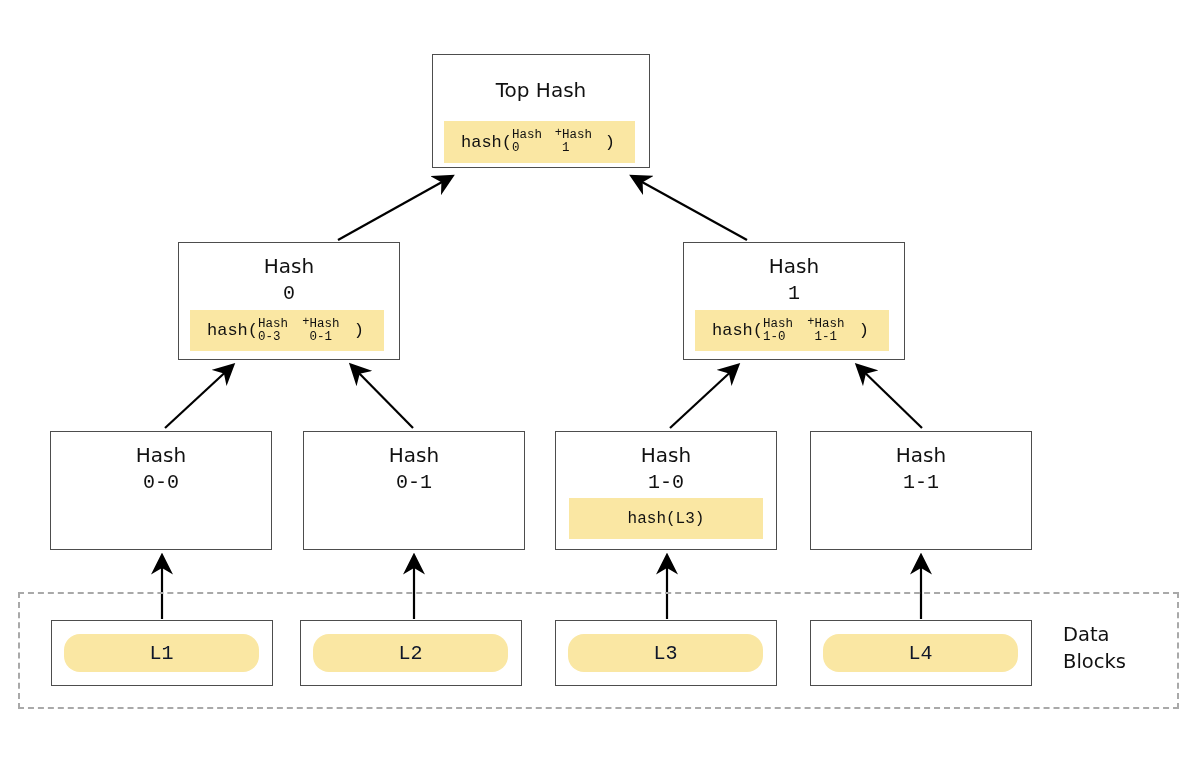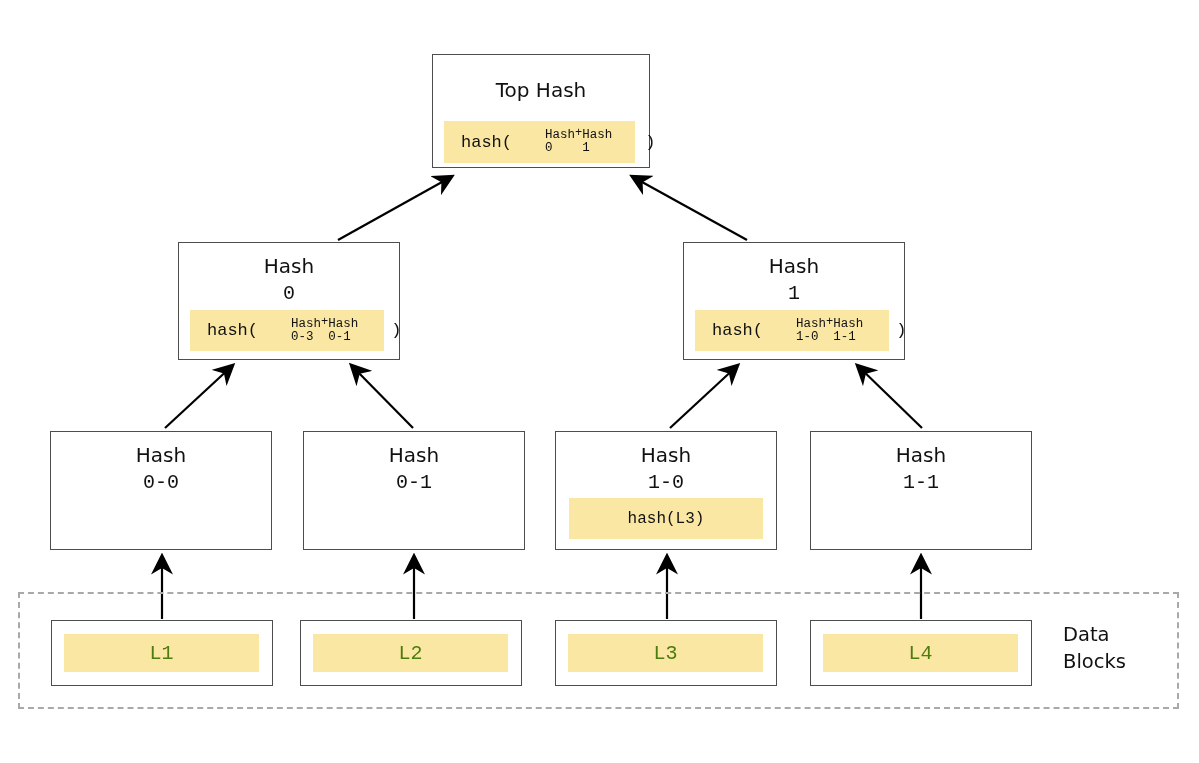--- a/index.html
+++ b/index.html
@@ -29,21 +29,20 @@
   .title-pad-double{padding-top:9px;text-align:center;}
   .subtitle-mono{font-family:"Liberation Mono","DejaVu Sans Mono",monospace;}
 
   .hash-strip{
     position:absolute;
     background:var(--highlight);
     display:flex;
     align-items:center;
     justify-content:space-between;
     font-family:"Liberation Mono","DejaVu Sans Mono",monospace;
-    gap:33px;
   }
   .strip-expr{left:11px;right:14px;top:66px;height:42px;padding:0 20px 0 17px;}
   .strip-expr2{left:11px;right:15px;top:67px;height:41px;padding:0 20px 0 17px;}
   .fn{font-size:17px;color:#111;}
   .args{
     display:flex;flex-direction:row;align-items:flex-start;
     font-size:12.5px;line-height:13px;color:#111;
   }
   .plus{font-size:12px;line-height:8px;}
 
@@ -57,21 +56,21 @@
     border:2px dashed var(--dashed-border);
     background:transparent;
   }
   .datablock{
     position:absolute;
     background:#fff;
     border:1.6px solid var(--box-border);
   }
   .datablock .hash-strip{
     left:12px;right:13px;top:13px;bottom:13px;height:auto;
-    justify-content:center;font-size:20px;color:#4d7c0f;
+    justify-content:center;font-size:20px;color:#0f172a;border-radius:16px;
   }
   .datablocks-caption{
     position:absolute;
     font-size:19.5px;
     line-height:27px;
     color:#111;
   }
   svg.arrows{position:absolute;left:0;top:0;pointer-events:none;}
 </style>
 </head>

